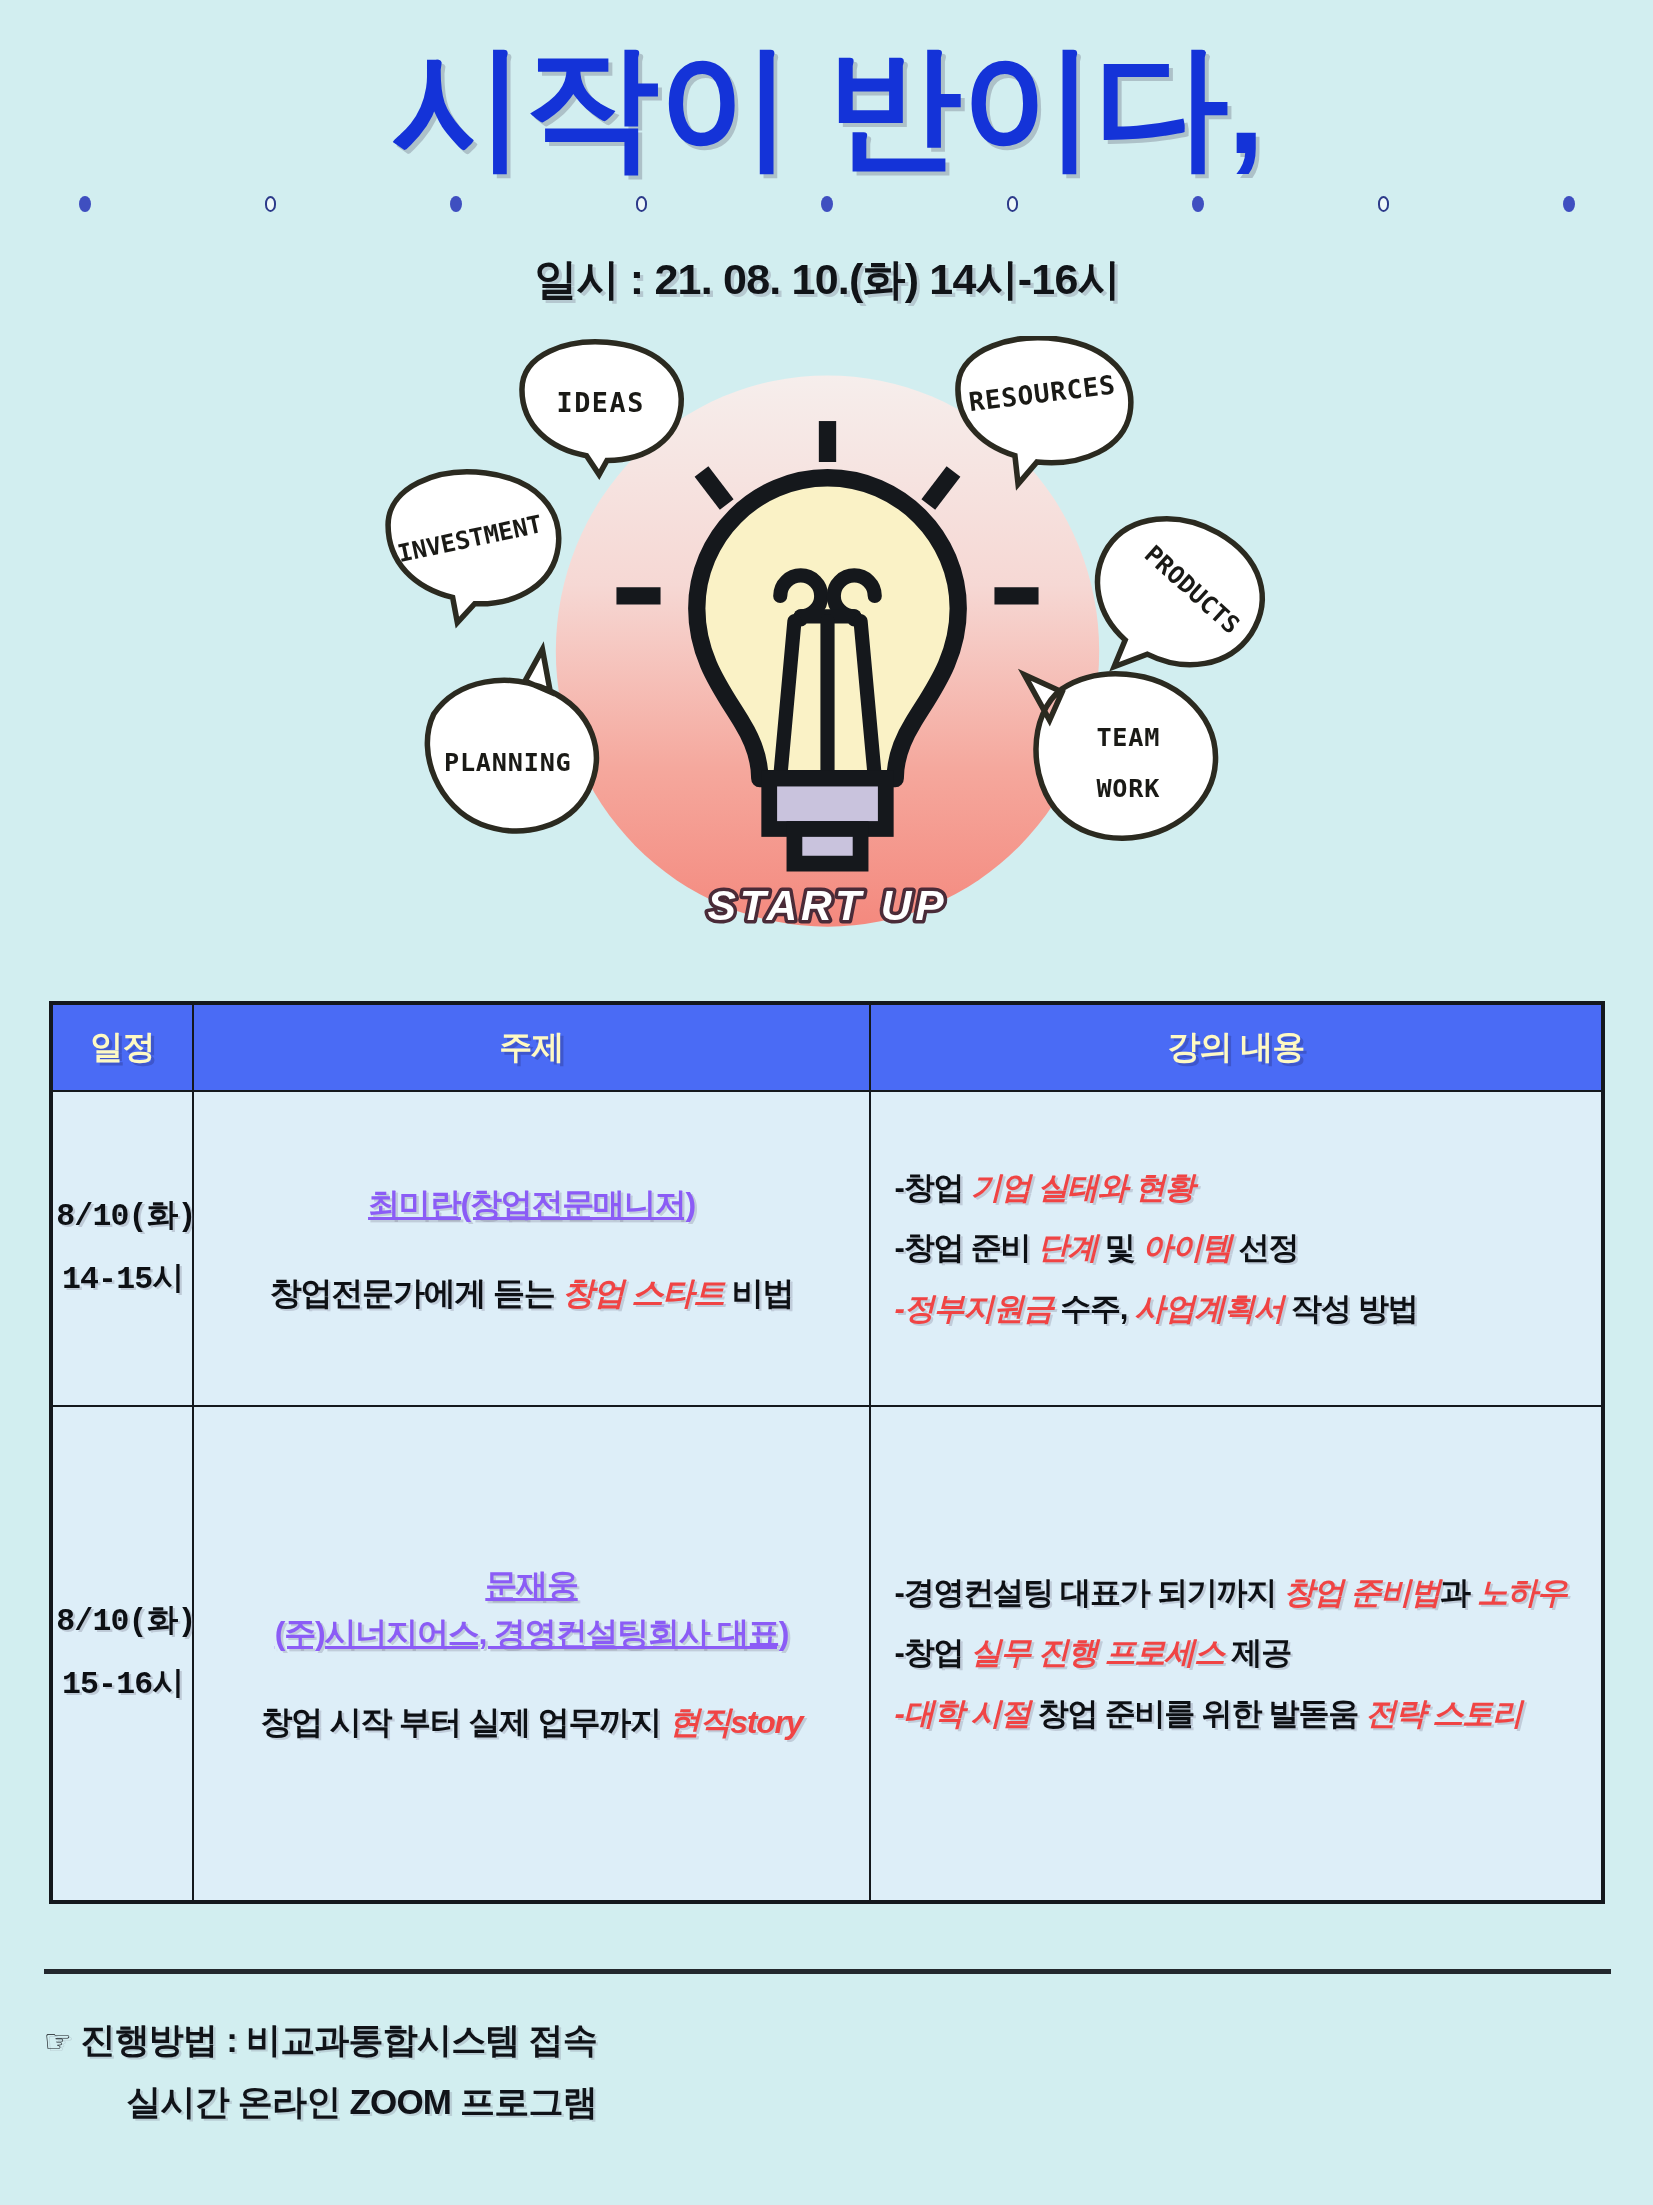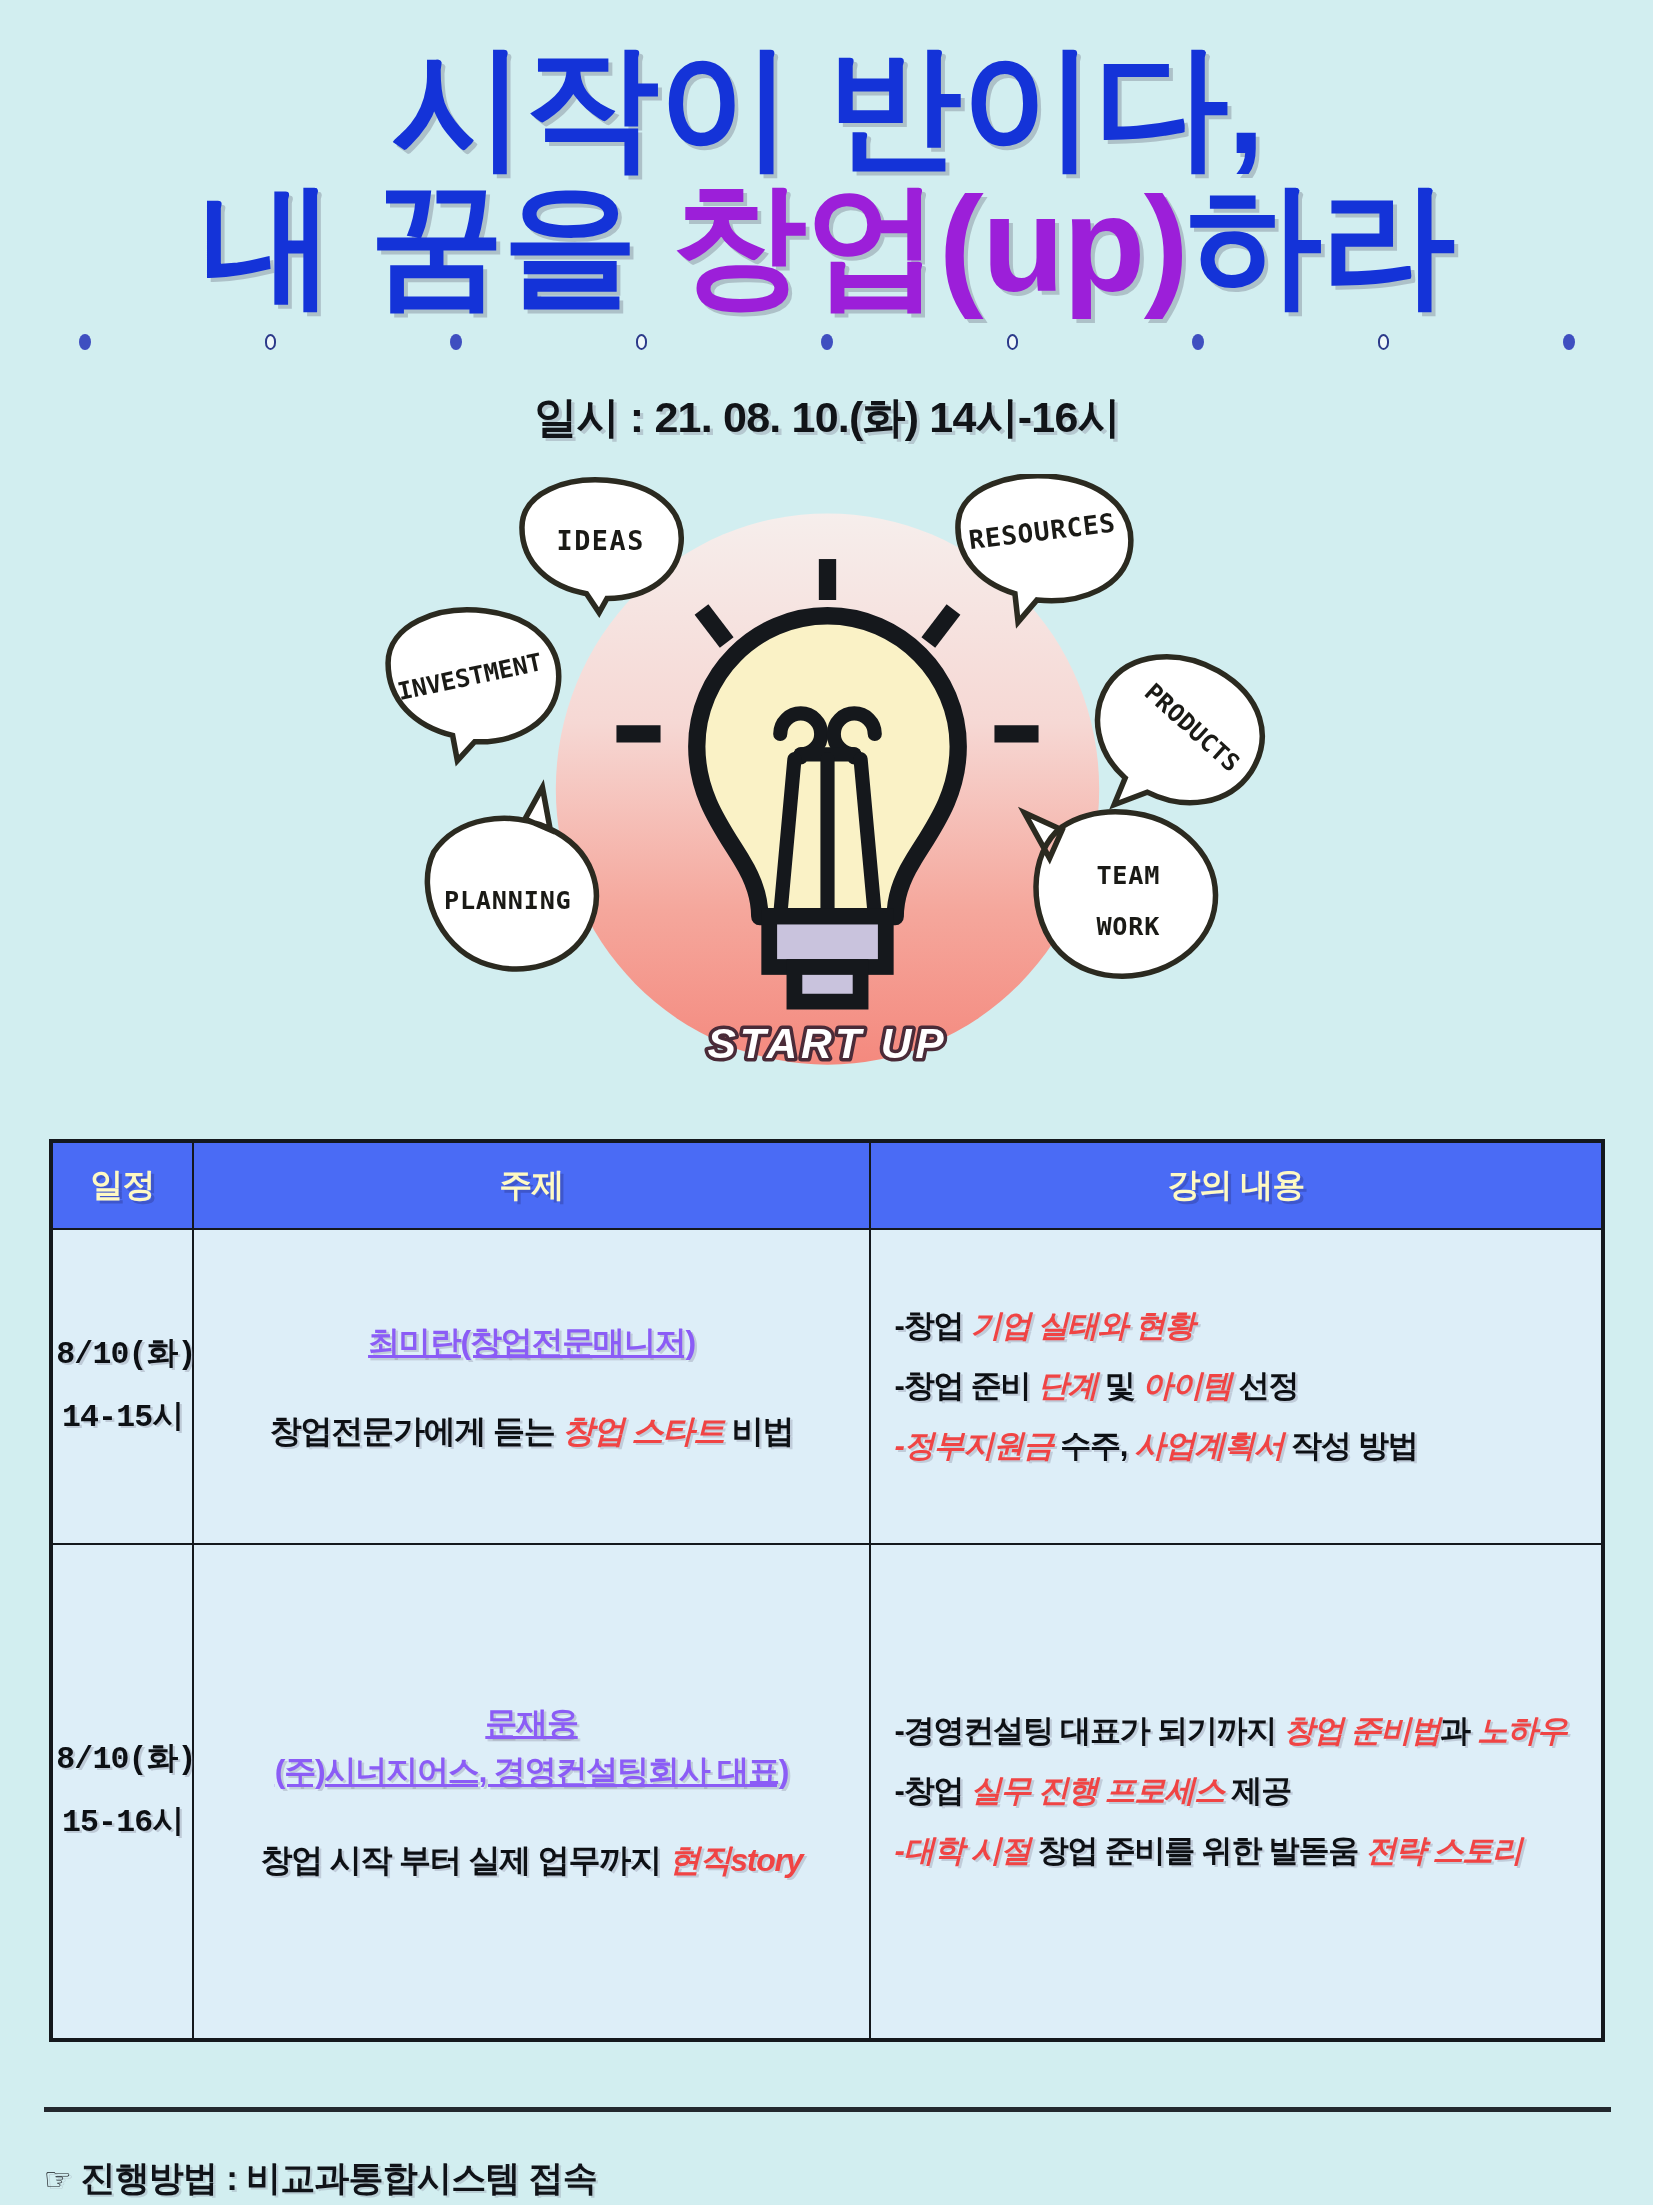--- a/index.html
+++ b/index.html
@@ -155,21 +155,20 @@
   .footer-col { line-height: 1.75; }
   .footer-left  { padding-left: 87px; }
   .footer-right { padding-right: 205px; text-align: right; }
   .hand-icon { font-size: 31.5px; margin-right: 9.5px; }
 </style>
 </head>
 <body>
 
 <div class="title-block">
   <div class="title-line t-blue">시작이 반이다,</div>
-  <div class="title-line"><span class="t-blue">내 꿈을 </span><span class="t-purple">창업(up)</span><span class="t-blue">하라</span></div>
 </div>
 
 <div class="dot-row">
   <span class="dot filled"></span>
   <span class="dot hollow"></span>
   <span class="dot filled"></span>
   <span class="dot hollow"></span>
   <span class="dot filled"></span>
   <span class="dot hollow"></span>
   <span class="dot filled"></span>

